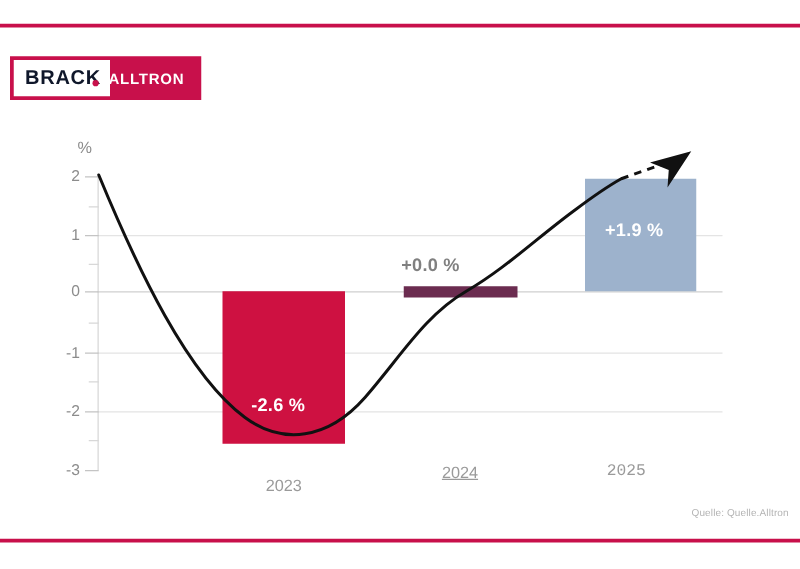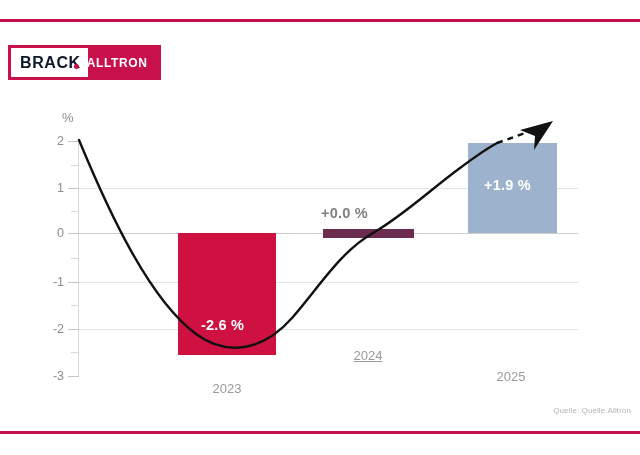--- a/index.html
+++ b/index.html
@@ -218,22 +218,22 @@
   <div class="bar" style="left:178px; top:233px; width:98px; height:122px; background:#CE1141;"></div>
   <div class="bar-label" style="left:201px; top:285px; color:#ffffff;margin-top:32px;">-2.6 %</div>
 
   <div class="bar" style="left:323px; top:229px; width:91px; height:9px; background:#6B2C50;"></div>
   <div class="bar-label" style="left:321px; top:205px; color:#808080;text-align:center;">+0.0 %</div>
 
   <div class="bar" style="left:468px; top:143px; width:89px; height:90px; background:#9DB2CC;"></div>
   <div class="bar-label" style="left:484px; top:177px; color:#ffffff;">+1.9 %</div>
 
   <div class="xtick-label" style="left:182px; top:369px;margin-top:12px;">2023</div>
-  <div class="xtick-label" style="left:323px; top:348px;text-decoration:underline;">2024</div>
-  <div class="xtick-label" style="left:466px; top:369px;">2025</div>
+  <div class="xtick-label" style="left:323px; top:370px;text-decoration:underline;">2024</div>
+  <div class="xtick-label" style="left:456px; top:369px;font-family:Liberation Mono, monospace;">2025</div>
 
   <svg class="curve-layer" viewBox="0 0 640 455">
     <path d="M 79 140
              C 110 215, 150 300, 196 334
              C 226 356, 262 352, 292 318
              C 320 286, 340 252, 373 233
              C 404 215, 430 190, 460 168
              C 476 156, 488 148, 497 143" fill="none" stroke="#111111" stroke-width="2.4" stroke-linecap="round"></path>
     <path d="M 497 143 L 531 131" fill="none" stroke="#111111" stroke-width="2.4" stroke-dasharray="6 5" stroke-linecap="butt"></path>
     <path d="M 553 121 L 520 130 L 535 136 L 534 150 Z" fill="#111111"></path>

